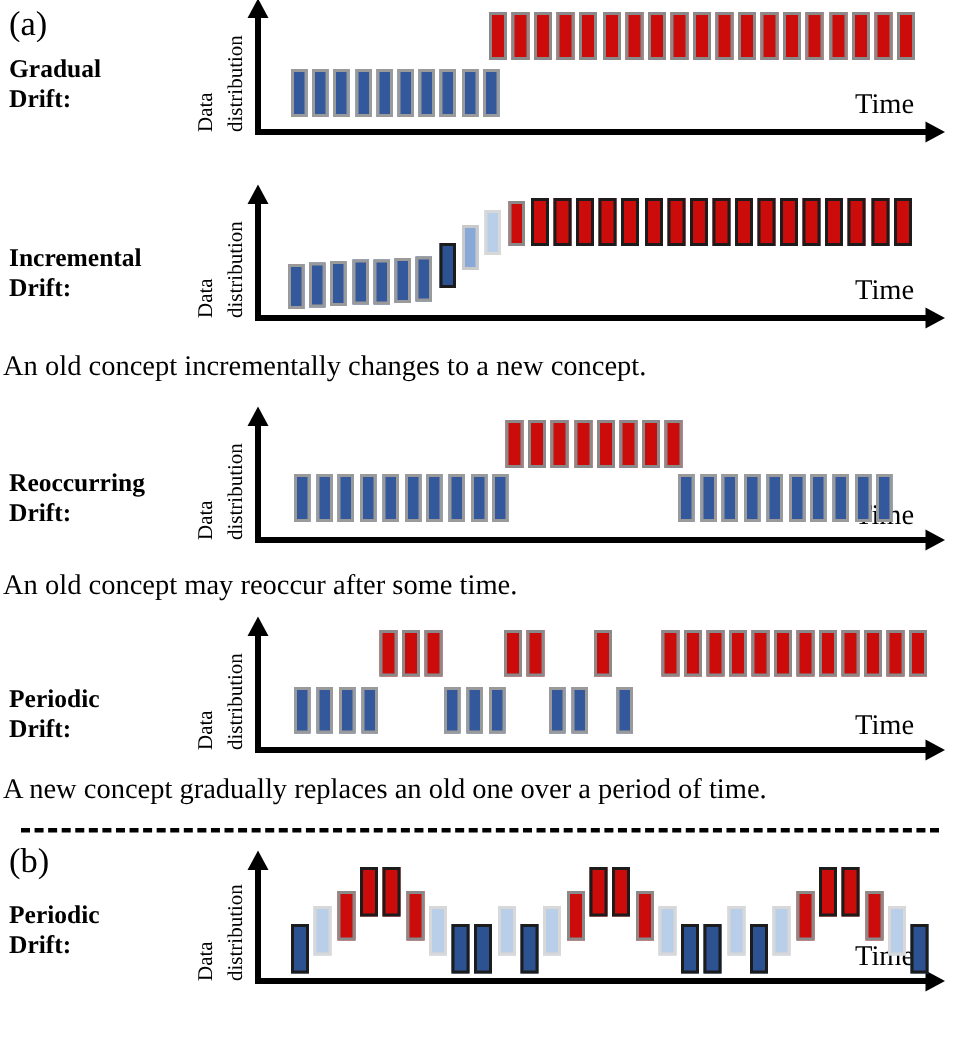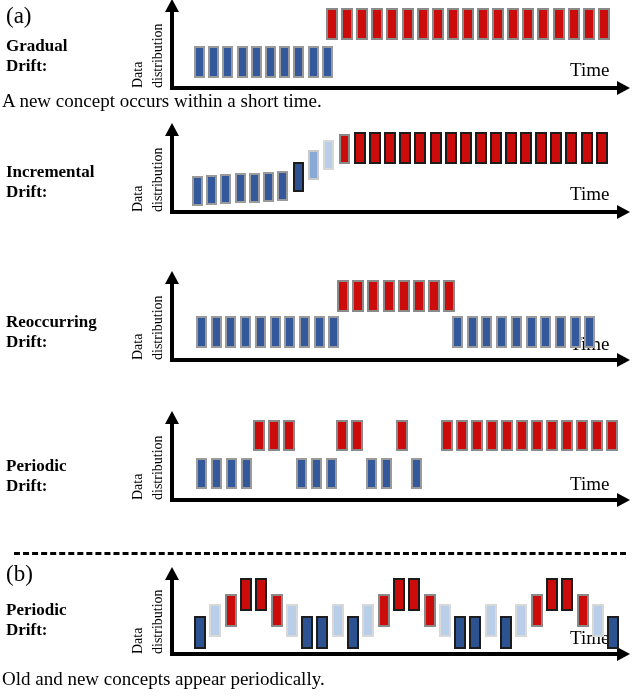--- a/index.html
+++ b/index.html
@@ -163,21 +163,20 @@
         <div class="bar red" style="left: 507.2px; top: 8px; width: 12px; height: 32px;"></div>
         <div class="bar red" style="left: 522.3px; top: 8px; width: 12px; height: 32px;"></div>
         <div class="bar red" style="left: 537.4px; top: 8px; width: 12px; height: 32px;"></div>
         <div class="bar red" style="left: 552.5px; top: 8px; width: 12px; height: 32px;"></div>
         <div class="bar red" style="left: 567.6px; top: 8px; width: 12px; height: 32px;"></div>
         <div class="bar red" style="left: 582.7px; top: 8px; width: 12px; height: 32px;"></div>
         <div class="bar red" style="left: 597.8px; top: 8px; width: 12px; height: 32px;"></div>
       </div>
   </div>
 
-  <div class="caption" style="top:90px;">A new concept occurs within a short time.</div>
 
   <div class="panel" id="p-incremental" style="top:124px;height:112px;">
     <div class="row-label" style="left:6px;top:38px;">
       <span class="l1">Incremental</span>
       <span class="l2">Drift:</span>
     </div>
 
     <div class="ylab" style="left:130px;top:88px;">
       <span class="lineA">Data</span>
     </div>
@@ -214,20 +213,21 @@
         <div class="bar reddk" style="left: 505px; top: 8px; width: 12px; height: 32px;"></div>
         <div class="bar reddk" style="left: 520.1px; top: 8px; width: 12px; height: 32px;"></div>
         <div class="bar reddk" style="left: 535.2px; top: 8px; width: 12px; height: 32px;"></div>
         <div class="bar reddk" style="left: 550.3px; top: 8px; width: 12px; height: 32px;"></div>
         <div class="bar reddk" style="left: 565.4px; top: 8px; width: 12px; height: 32px;"></div>
         <div class="bar reddk" style="left: 580.5px; top: 8px; width: 12px; height: 32px;"></div>
         <div class="bar reddk" style="left: 595.6px; top: 8px; width: 12px; height: 32px;"></div>
       </div>
   </div>
 
+  <div class="caption" style="top:234px;">An old concept incrementally changes to a new concept.</div>
 
   <div class="panel" id="p-reoccurring" style="top:272px;height:112px;">
     <div class="row-label" style="left:6px;top:40px;">
       <span class="l1">Reoccurring</span>
       <span class="l2">Drift:</span>
     </div>
 
     <div class="ylab" style="left:130px;top:88px;">
       <span class="lineA">Data</span>
     </div>
@@ -264,20 +264,21 @@
         <div class="bar blue" style="left: 496.1px; top: 44px; width: 11px; height: 32px;"></div>
         <div class="bar blue" style="left: 510.8px; top: 44px; width: 11px; height: 32px;"></div>
         <div class="bar blue" style="left: 525.5px; top: 44px; width: 11px; height: 32px;"></div>
         <div class="bar blue" style="left: 540.2px; top: 44px; width: 11px; height: 32px;"></div>
         <div class="bar blue" style="left: 554.9px; top: 44px; width: 11px; height: 32px;"></div>
         <div class="bar blue" style="left: 569.6px; top: 44px; width: 11px; height: 32px;"></div>
         <div class="bar blue" style="left: 584.3px; top: 44px; width: 11px; height: 32px;"></div>
       </div>
   </div>
 
+  <div class="caption" style="top:380px;">An old concept may reoccur after some time.</div>
 
   <div class="panel" id="p-gradual" style="top:412px;height:112px;">
     <div class="row-label" style="left:6px;top:44px;">
       <span class="l1">Periodic</span>
       <span class="l2">Drift:</span>
     </div>
 
     <div class="ylab" style="left:130px;top:88px;">
       <span class="lineA">Data</span>
     </div>
@@ -314,20 +315,21 @@
         <div class="bar red" style="left: 516px; top: 8px; width: 12px; height: 31px;"></div>
         <div class="bar red" style="left: 531px; top: 8px; width: 12px; height: 31px;"></div>
         <div class="bar red" style="left: 546px; top: 8px; width: 12px; height: 31px;"></div>
         <div class="bar red" style="left: 561px; top: 8px; width: 12px; height: 31px;"></div>
         <div class="bar red" style="left: 576px; top: 8px; width: 12px; height: 31px;"></div>
         <div class="bar red" style="left: 591px; top: 8px; width: 12px; height: 31px;"></div>
         <div class="bar red" style="left: 606px; top: 8px; width: 12px; height: 31px;"></div>
       </div>
   </div>
 
+  <div class="caption" style="top:516px;">A new concept gradually replaces an old one over a period of time.</div>
 
   <div class="divider" style="top:552px;"></div>
 
   <div class="part-tag" style="left:6px;top:562px;">(b)</div>
 
   <div class="panel" id="p-periodic" style="top:568px;height:112px;">
     <div class="row-label" style="left:6px;top:32px;">
       <span class="l1">Periodic</span>
       <span class="l2">Drift:</span>
     </div>
@@ -368,15 +370,14 @@
         <div class="bar blue3" style="left: 515.3px; top: 36px; width: 12px; height: 33px;"></div>
         <div class="bar red" style="left: 530.6px; top: 26px; width: 12px; height: 33px;"></div>
         <div class="bar reddk" style="left: 545.9px; top: 10px; width: 12px; height: 33px;"></div>
         <div class="bar reddk" style="left: 561.2px; top: 10px; width: 12px; height: 33px;"></div>
         <div class="bar red" style="left: 576.5px; top: 26px; width: 12px; height: 33px;"></div>
         <div class="bar blue3" style="left: 591.8px; top: 36px; width: 12px; height: 33px;"></div>
         <div class="bar bluedk" style="left: 607.1px; top: 48px; width: 12px; height: 33px;"></div>
       </div>
   </div>
 
-  <div class="caption" style="top:668px;">Old and new concepts appear periodically.</div>
 
 </div>
 
 </body></html>

